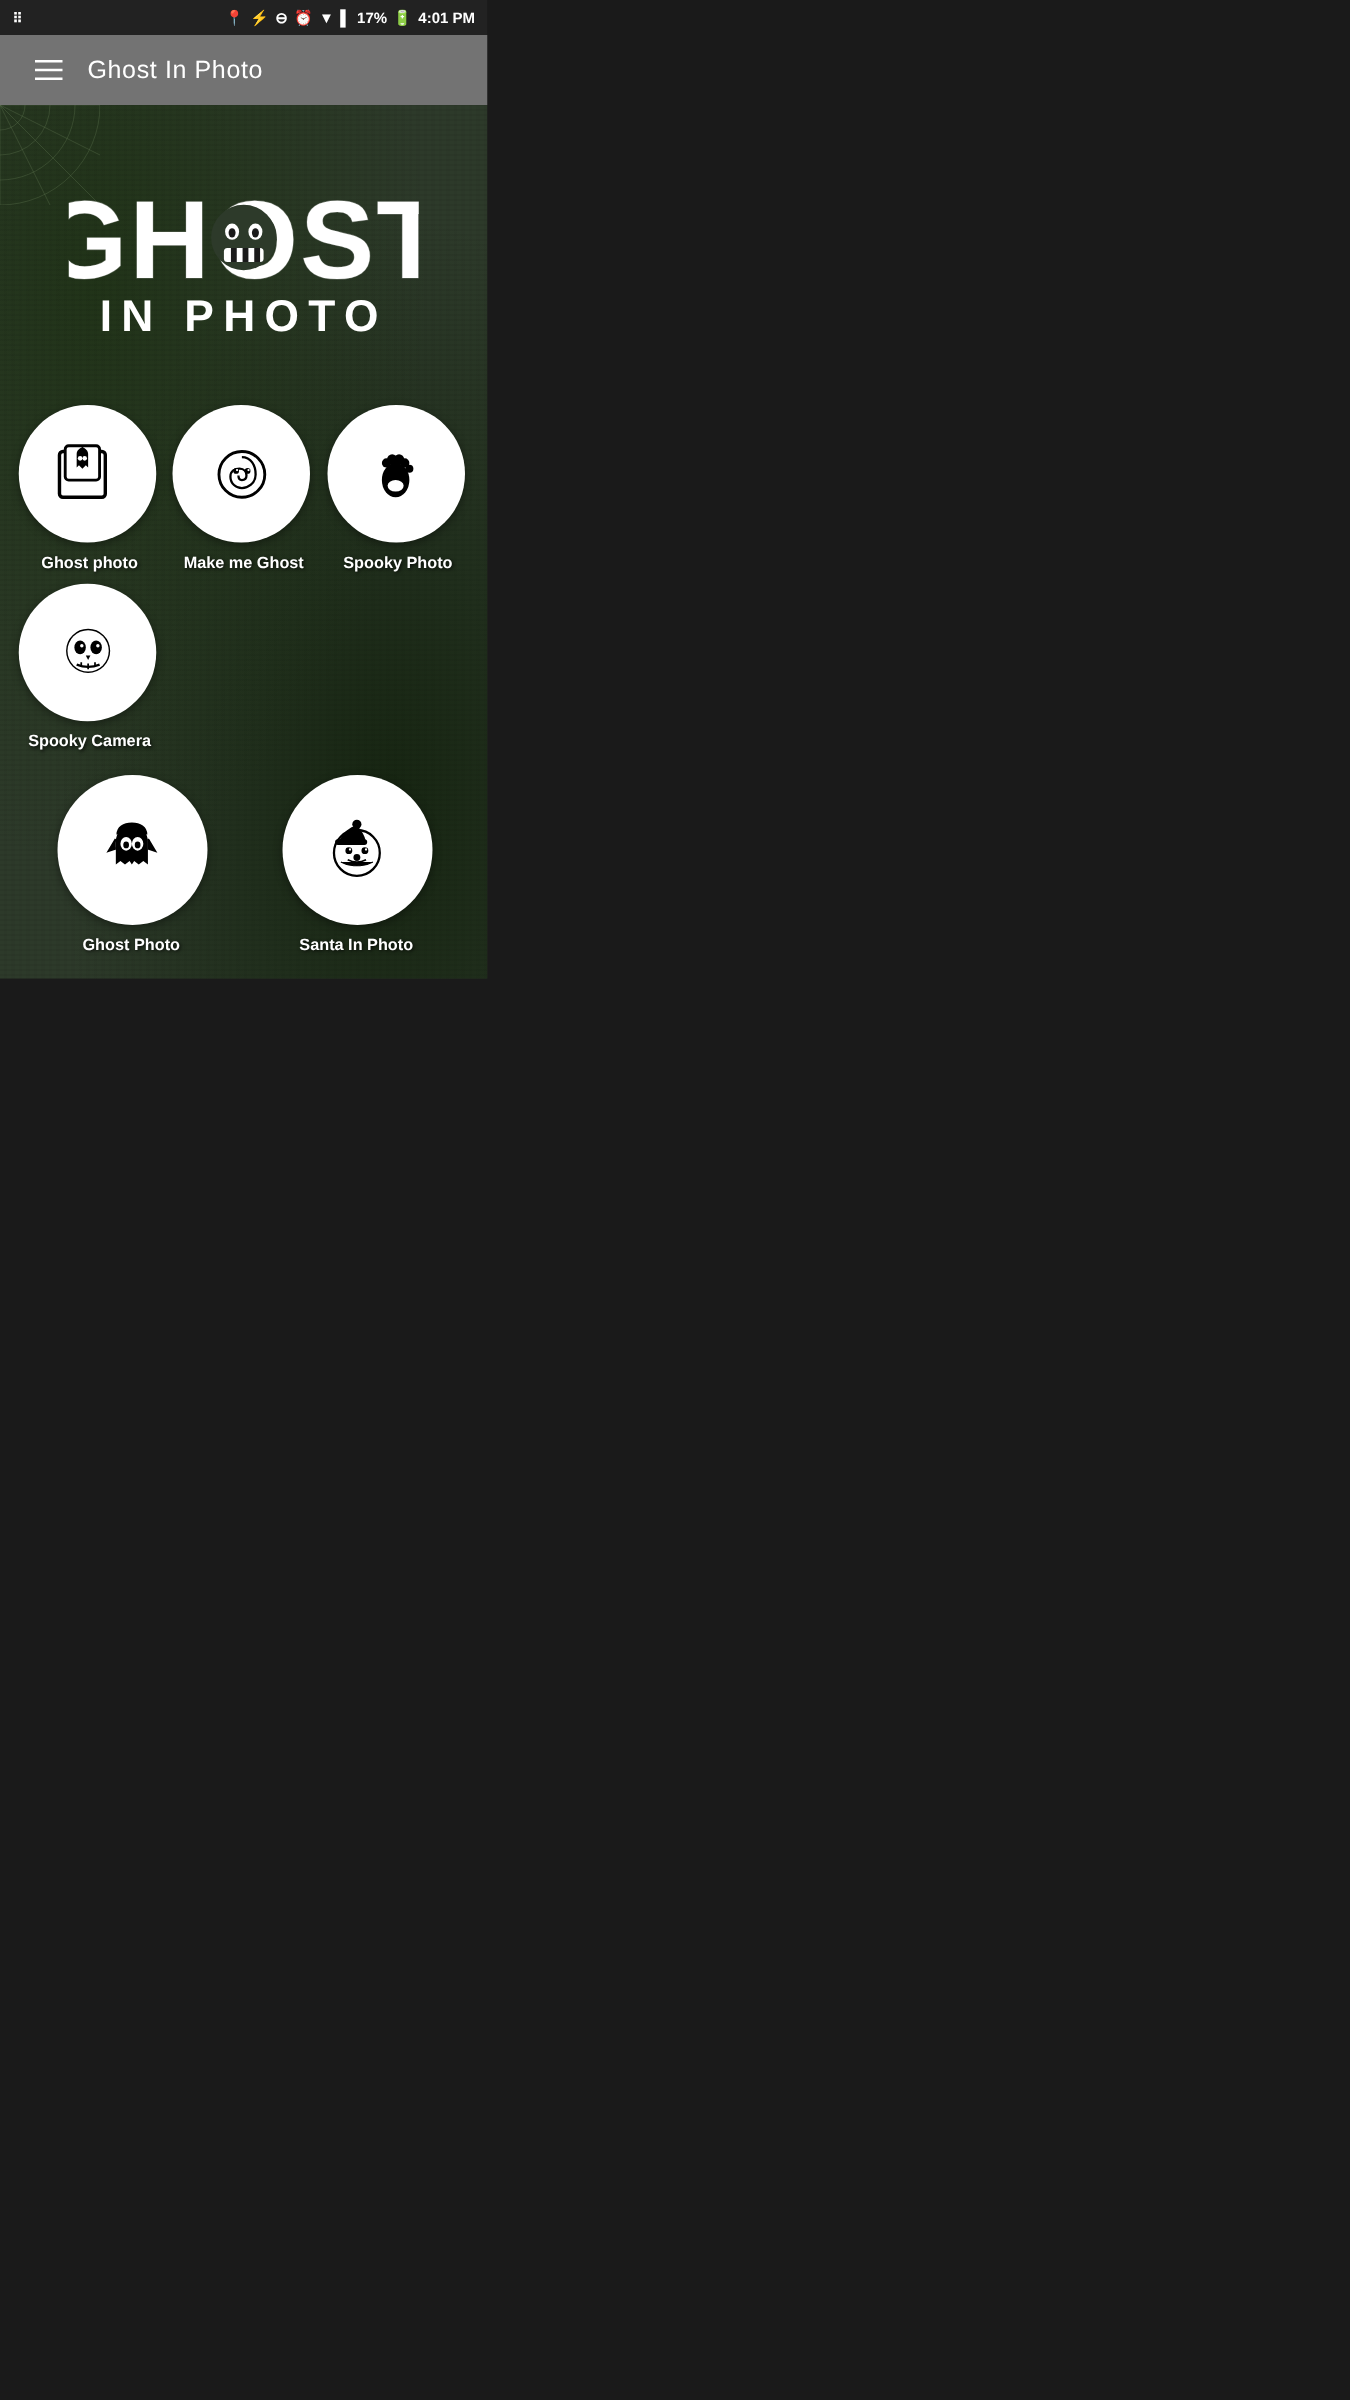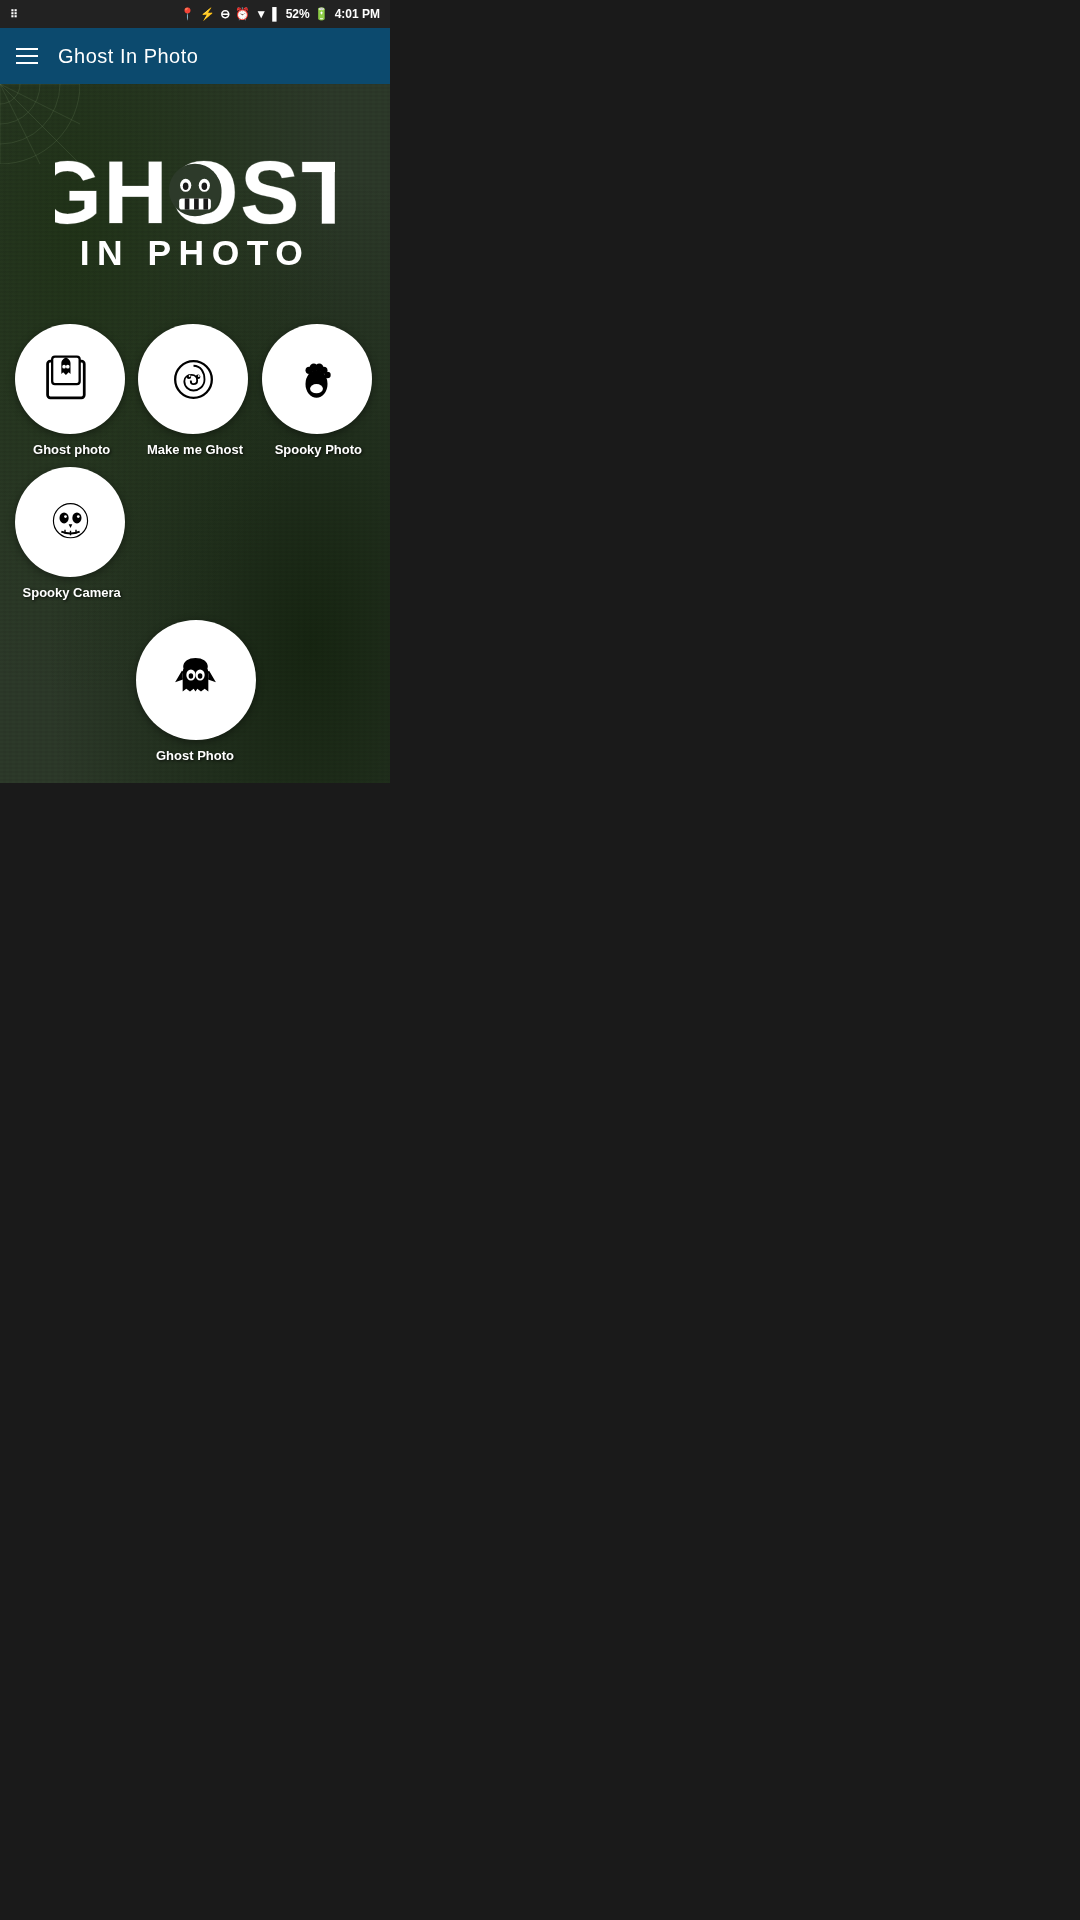--- a/index.html
+++ b/index.html
@@ -34,26 +34,26 @@
 
     .status-right {
       display: flex;
       align-items: center;
       gap: 5px;
       font-size: 12px;
     }
 
     
     .app-bar {
-      background: #0c4a6e;
+      background: #737373;
       color: white;
       height: 56px;
       display: flex;
       align-items: center;
-      padding: 0 16px;
+      padding: 0 28px;
       gap: 20px;
     }
 
     .hamburger {
       display: flex;
       flex-direction: column;
       gap: 5px;
       cursor: pointer;
     }
 
@@ -194,21 +194,21 @@
   <div class="status-left">
     <span style="font-size:11px;">⠿</span>
   </div>
   <div class="status-right">
     <span>📍</span>
     <span>⚡</span>
     <span>⊖</span>
     <span>⏰</span>
     <span>▼</span>
     <span>▌</span>
-    <span>52%</span>
+    <span>17%</span>
     <span>🔋</span>
     <span>4:01 PM</span>
   </div>
 </div>
 
 <div class="app-bar">
   <div class="hamburger">
     <span></span>
     <span></span>
     <span></span>
@@ -348,16 +348,42 @@
           <ellipse cx="25" cy="25" rx="2.5" ry="3" fill="black"></ellipse>
           <ellipse cx="35" cy="25" rx="2.5" ry="3" fill="black"></ellipse>
 
           <path d="M16 20 L10 30 L16 28" stroke="black" stroke-width="2" fill="black"></path>
           <path d="M44 20 L50 30 L44 28" stroke="black" stroke-width="2" fill="black"></path>
         </svg>
       </div>
       <span class="item-label">Ghost Photo</span>
     </div>
 
+    <div class="grid-item">
+      <div class="circle-btn" style="width:120px;height:120px;">
+        <svg viewBox="0 0 60 60" fill="none" xmlns="http://www.w3.org/2000/svg">
+
+          <circle cx="30" cy="32" r="20" fill="white" stroke="black" stroke-width="2"></circle>
+
+          <path d="M14 22 Q20 10 30 8 Q36 14 38 22 Z" fill="black"></path>
+
+          <rect x="11" y="20" width="28" height="5" rx="2.5" fill="black"></rect>
+
+          <circle cx="30" cy="7" r="4" fill="black"></circle>
+
+          <circle cx="23" cy="30" r="3" fill="black"></circle>
+          <circle cx="37" cy="30" r="3" fill="black"></circle>
+          <circle cx="24" cy="29" r="1" fill="white"></circle>
+          <circle cx="38" cy="29" r="1" fill="white"></circle>
+
+          <circle cx="30" cy="36" r="3" fill="black"></circle>
+
+          <path d="M16 40 Q23 44 30 43 Q37 44 44 40" fill="black" stroke="black" stroke-width="1"></path>
+
+          <path d="M22 38 Q30 42 38 38" stroke="black" stroke-width="1.5" fill="none"></path>
+        </svg>
+      </div>
+      <span class="item-label">Santa In Photo</span>
+    </div>
 
   </div>
 
 </div>
 
 </body></html>

